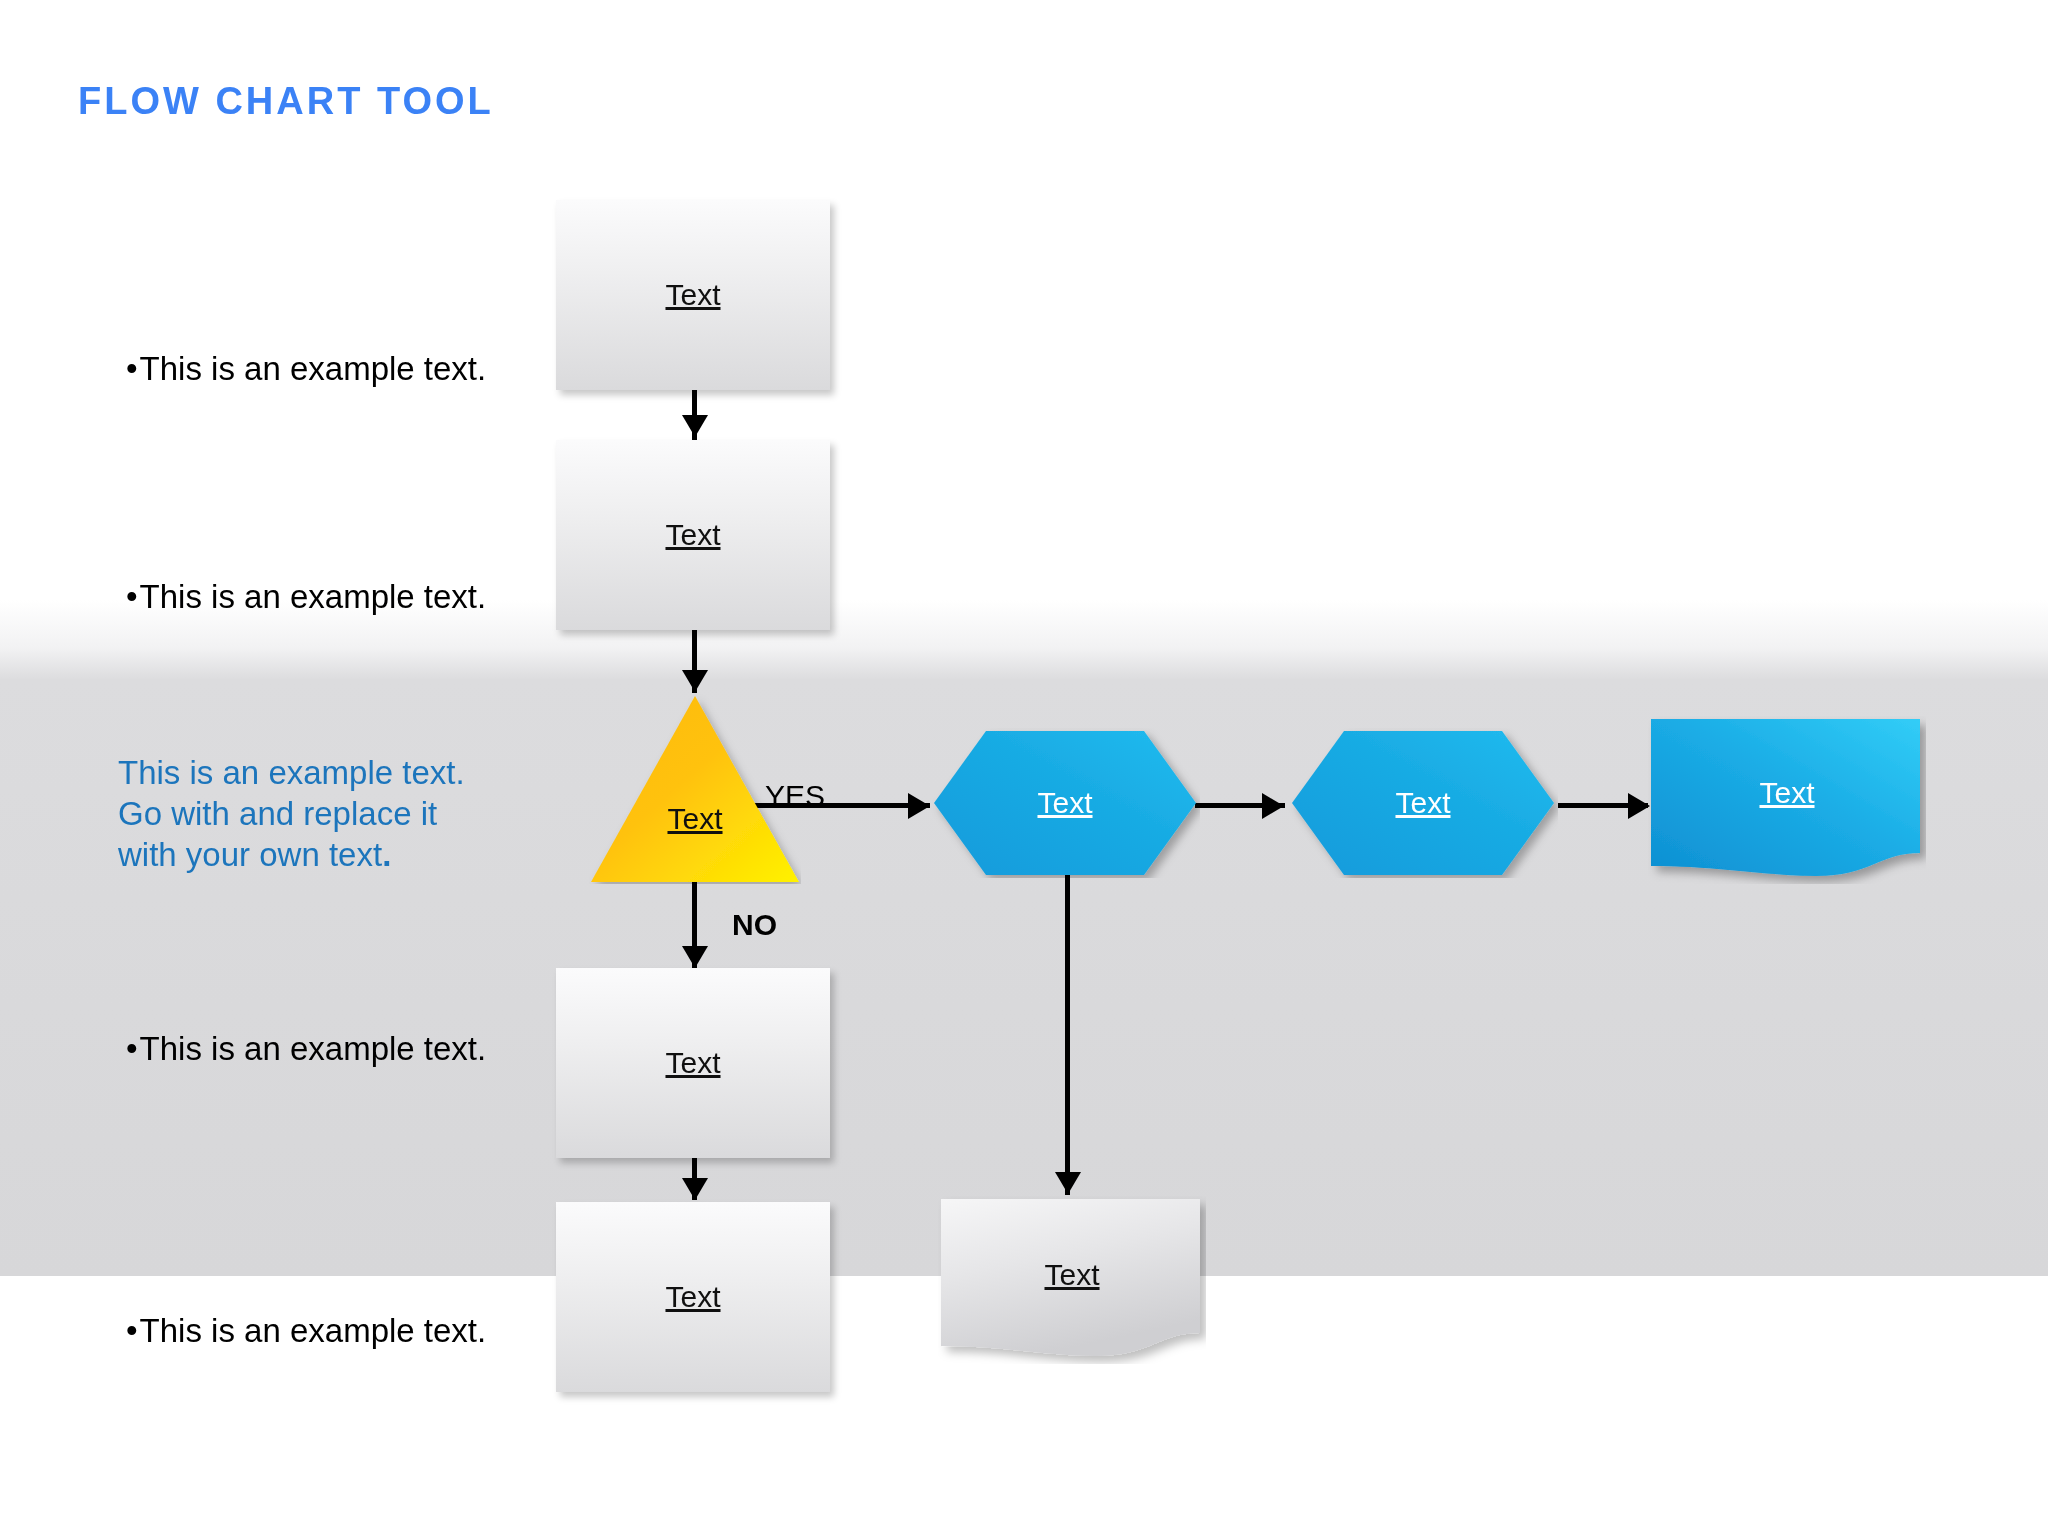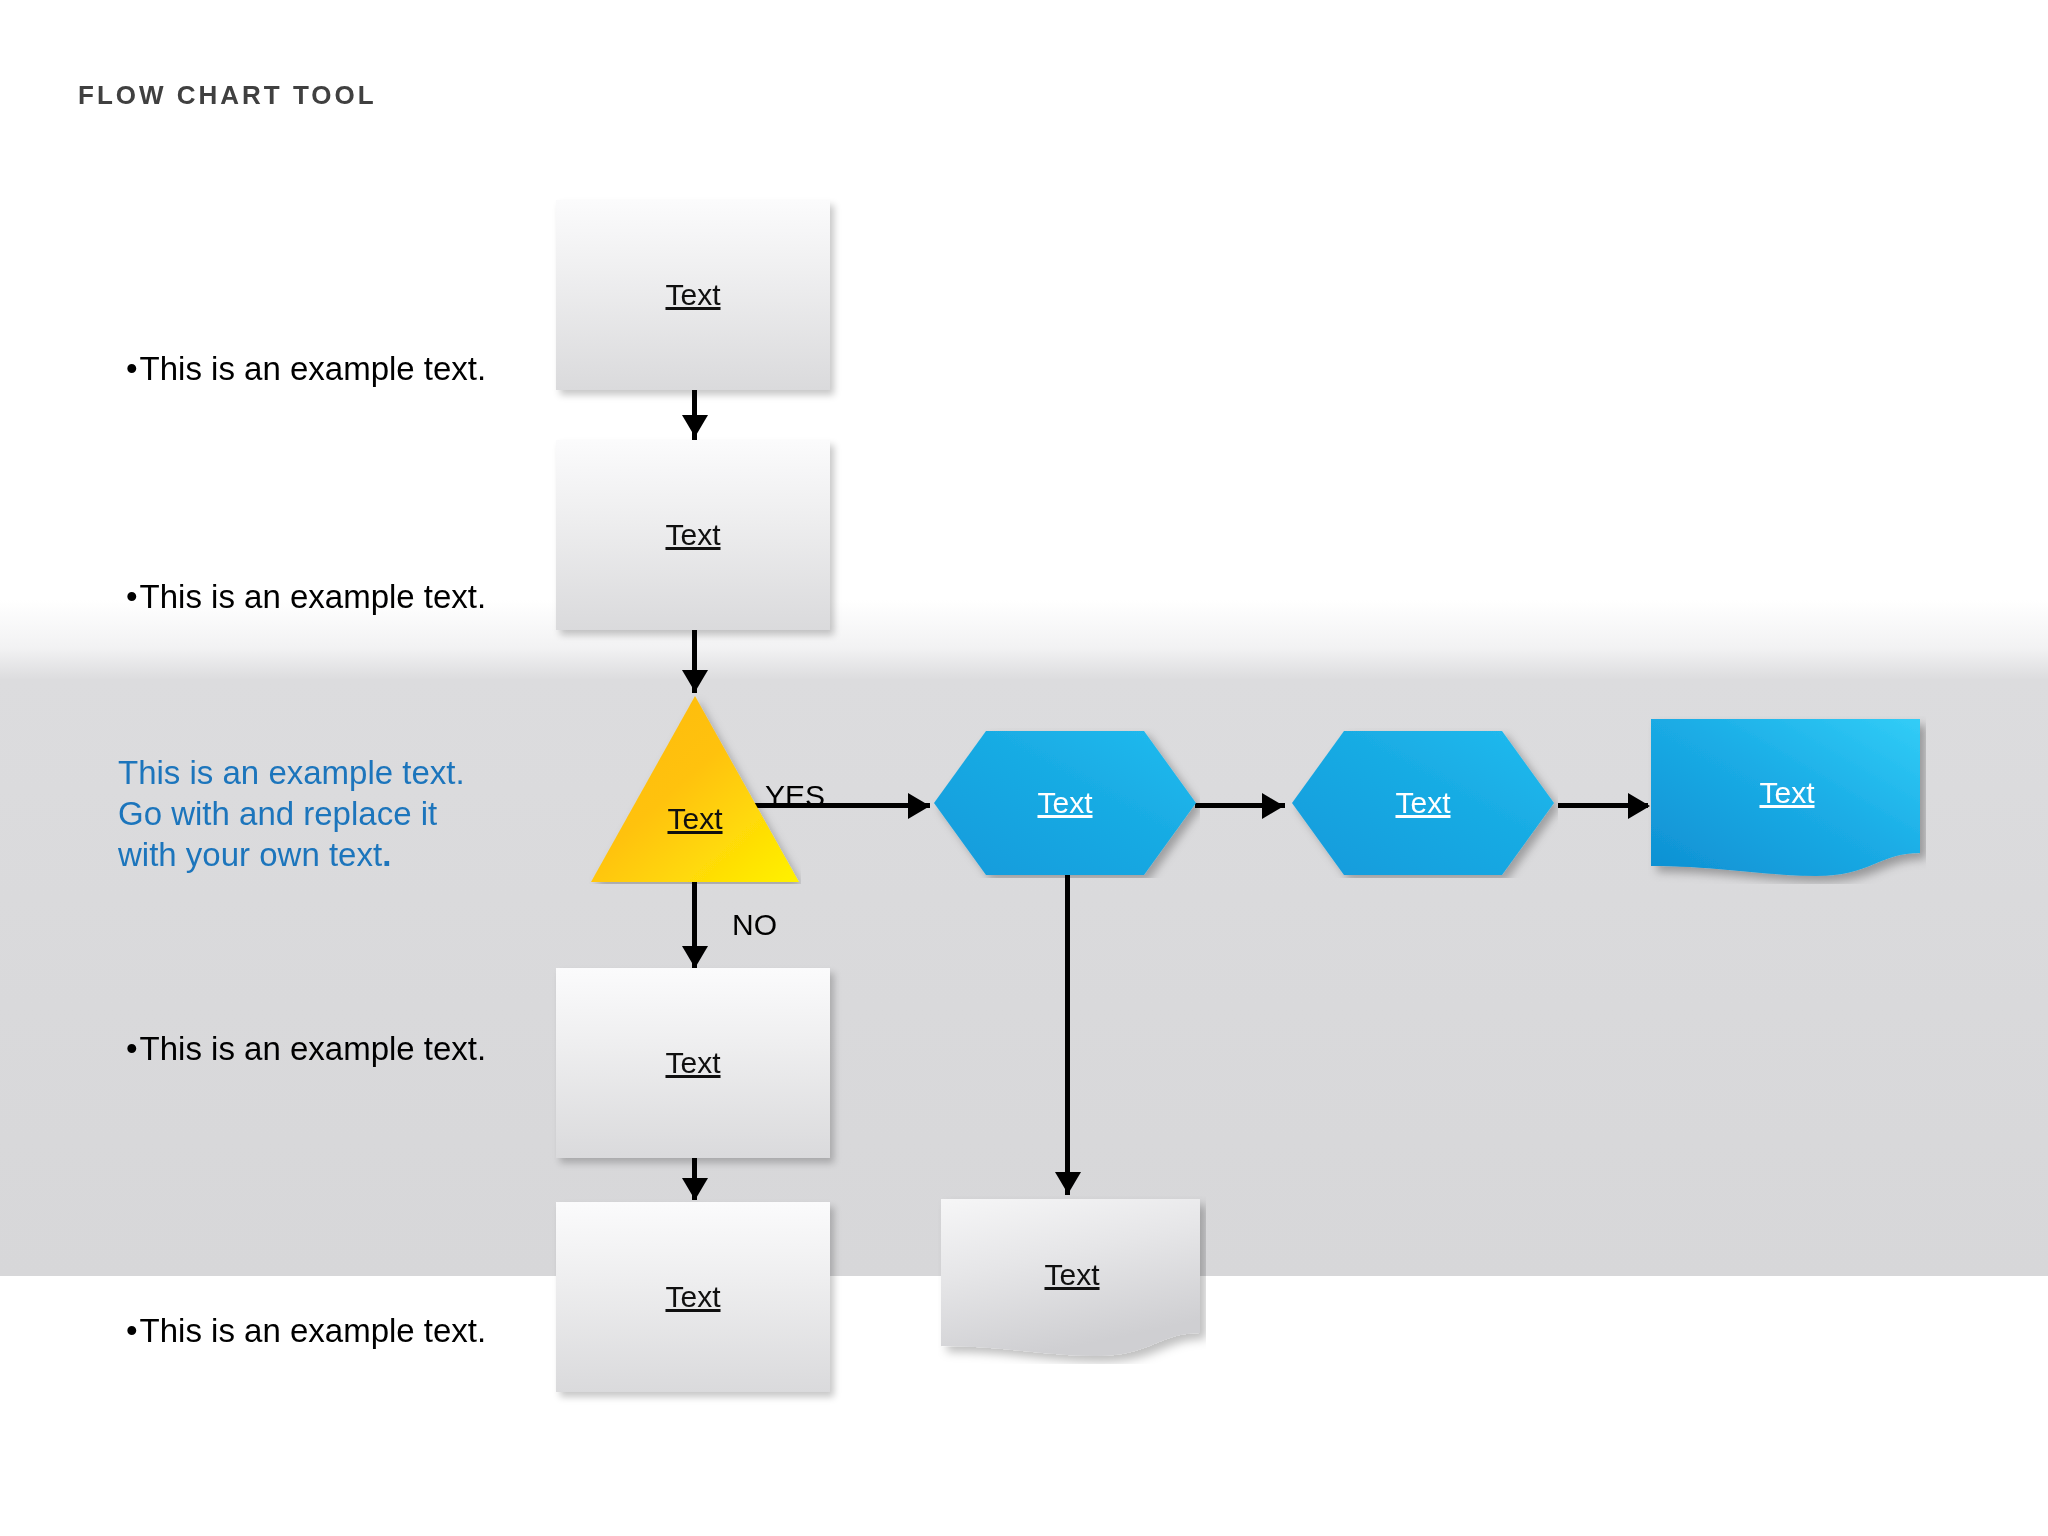--- a/index.html
+++ b/index.html
@@ -32,23 +32,23 @@
     top: 679px;
     height: 597px;
     background: linear-gradient(to bottom, #dcdcde 0%, #d9d9db 55%, #d7d7d9 100%);
   }
 
   
   .title {
     position: absolute;
     left: 78px;
     top: 80px;
-    font-size: 26px;
+    font-size: 38px;
     font-weight: bold;
-    color: #404040;
+    color: #3b82f6;
     letter-spacing: 3px;
     white-space: nowrap;
   }
 
   
   .bullet {
     position: absolute;
     left: 126px;
     font-size: 33px;
     color: #000000;
@@ -211,21 +211,21 @@
   <div class="conn-h" style="left: 1195px; top: 803px; width: 90px;"></div>
   <div class="arrowhead arrow-right" style="left: 1262px; top: 793px;"></div>
 
   <div class="conn-h" style="left: 1558px; top: 803px; width: 90px;"></div>
   <div class="arrowhead arrow-right" style="left: 1628px; top: 793px;"></div>
 
   <div class="conn-v" style="left: 1065px; top: 875px; height: 320px;"></div>
   <div class="arrowhead arrow-down" style="left: 1055px; top: 1172px;"></div>
 
   <div class="branch-label" style="left: 765px; top: 742px; margin-top: 37px;">YES</div>
-  <div class="branch-label" style="left: 732px; top: 908px;">NO</div>
+  <div class="branch-label" style="left: 732px; top: 908px; font-weight: bold;">NO</div>
 
   <div class="proc" style="left: 556px; top: 200px;">
     <div class="shape-label">Text</div>
   </div>
 
   <div class="proc" style="left: 556px; top: 440px;">
     <div class="shape-label">Text</div>
   </div>
 
   <div class="tri-wrap" style="left: 589px; top: 694px;">

